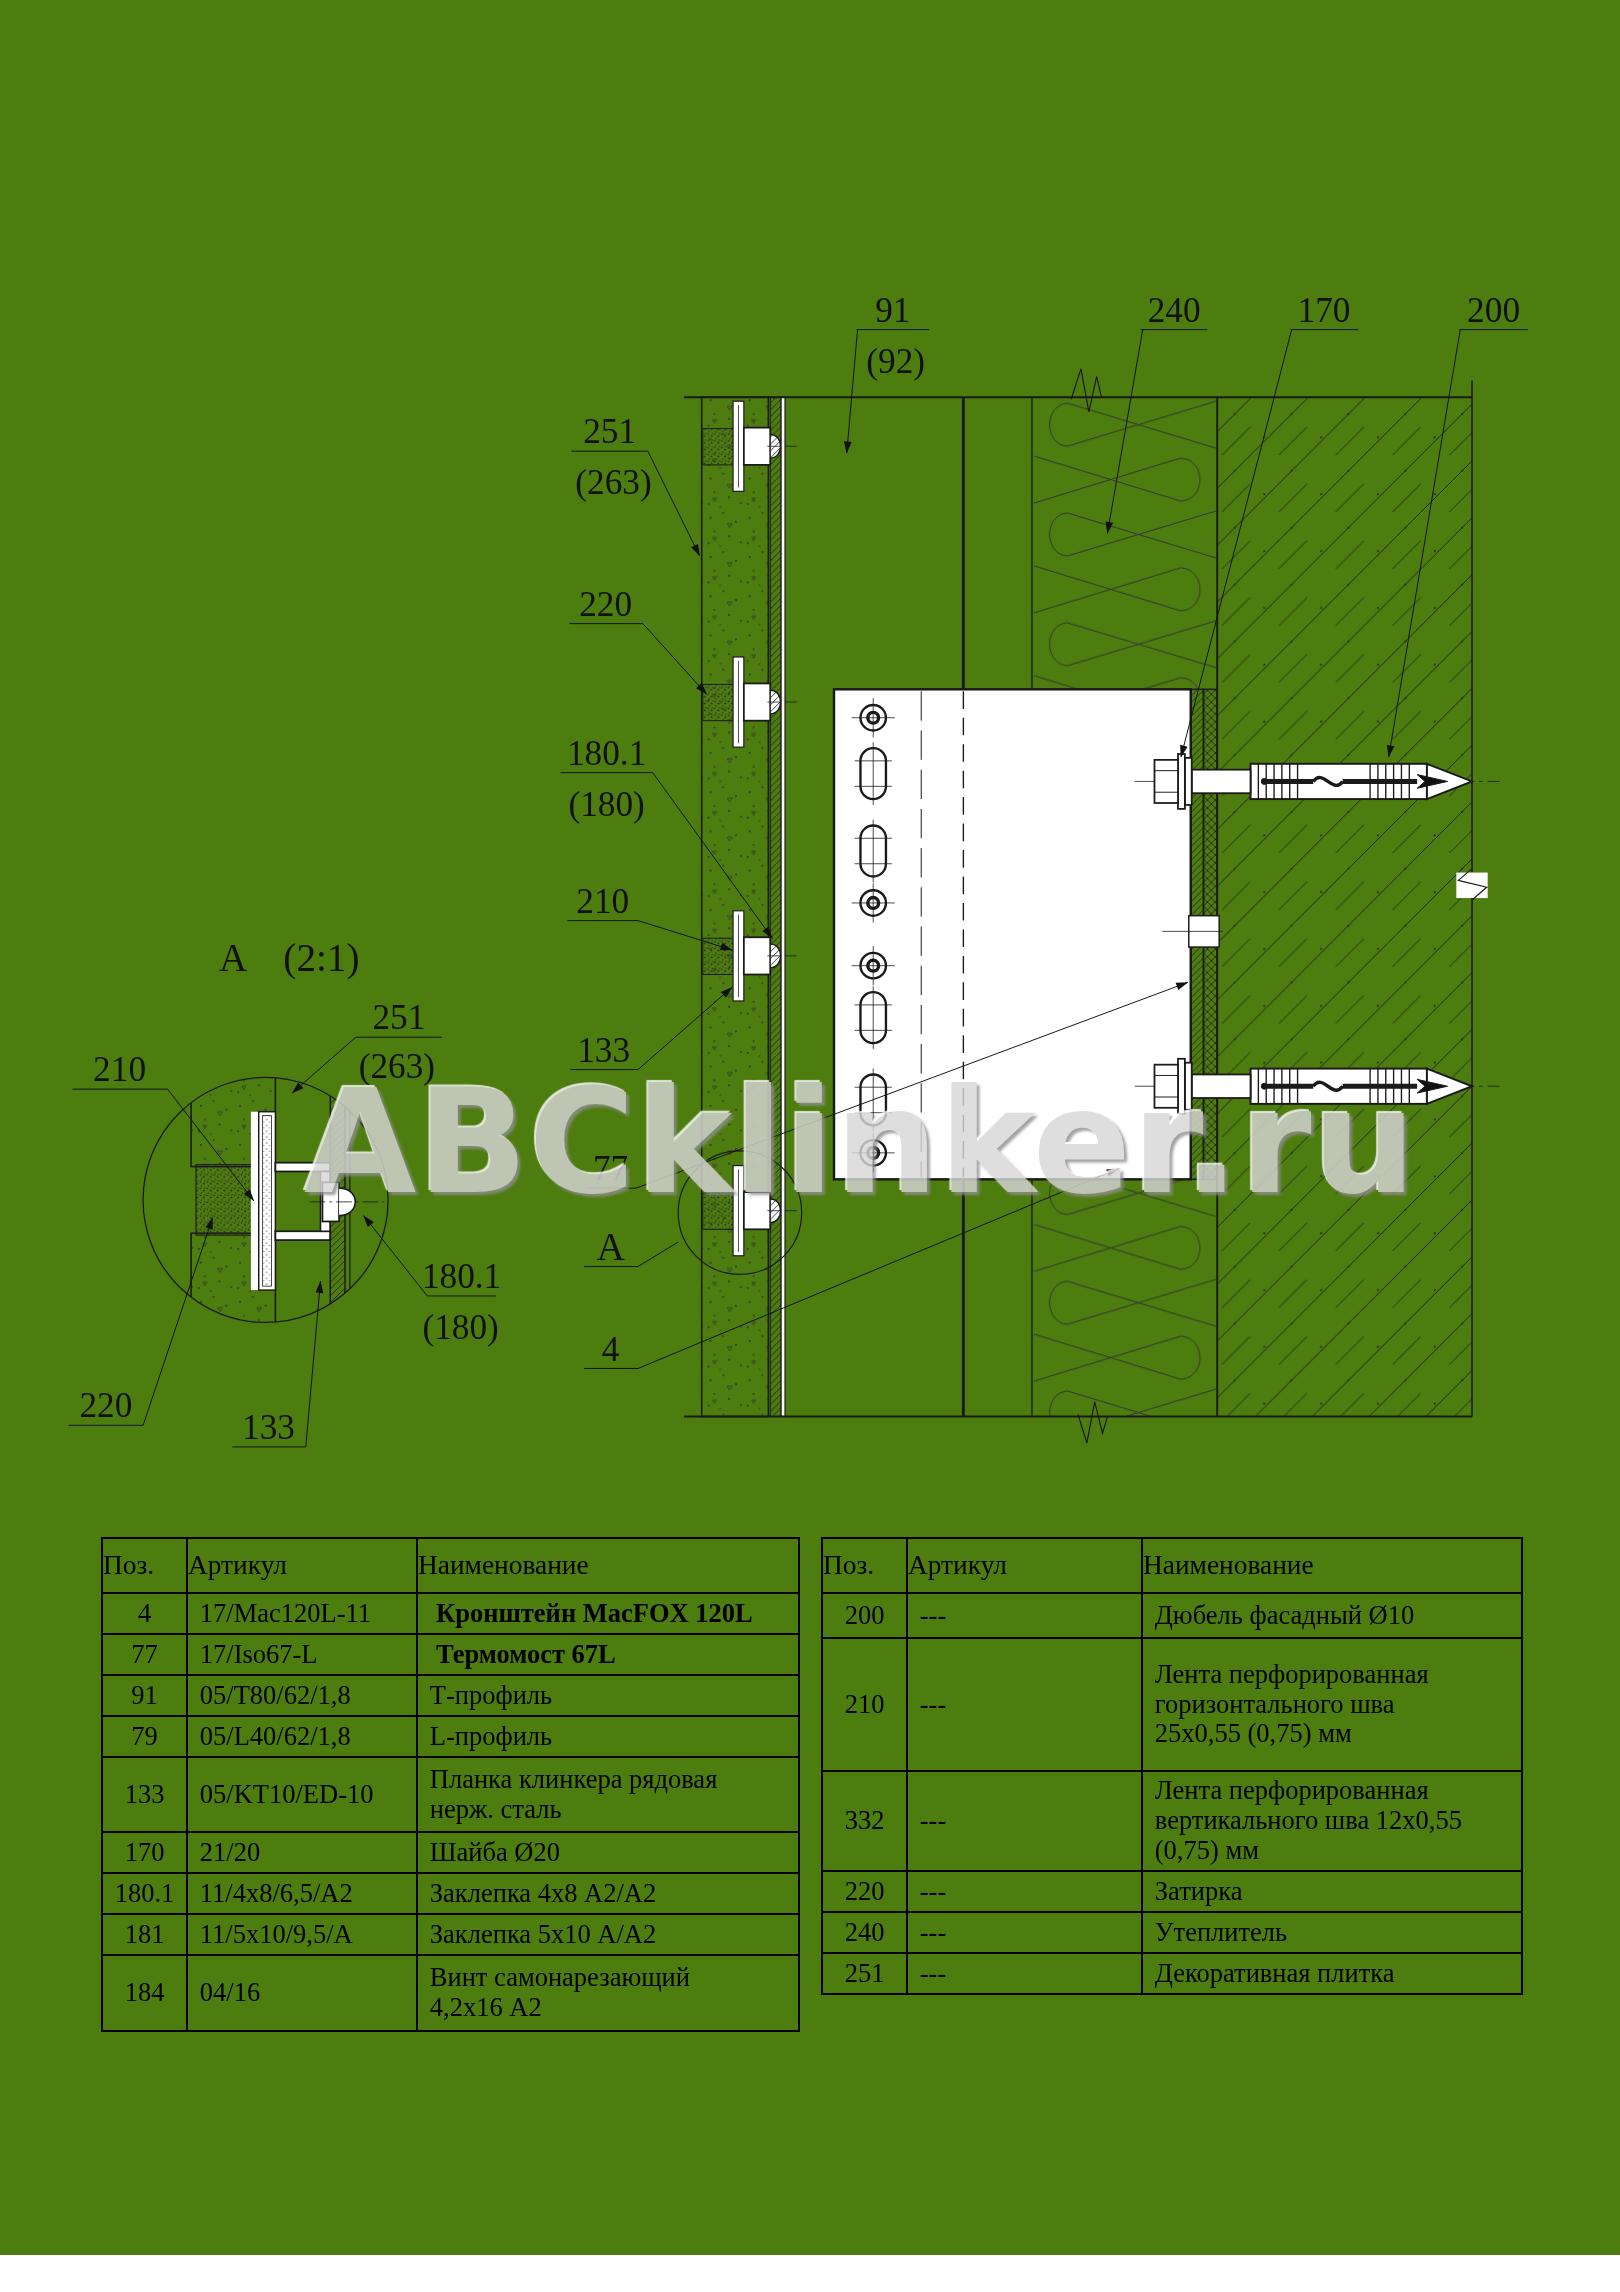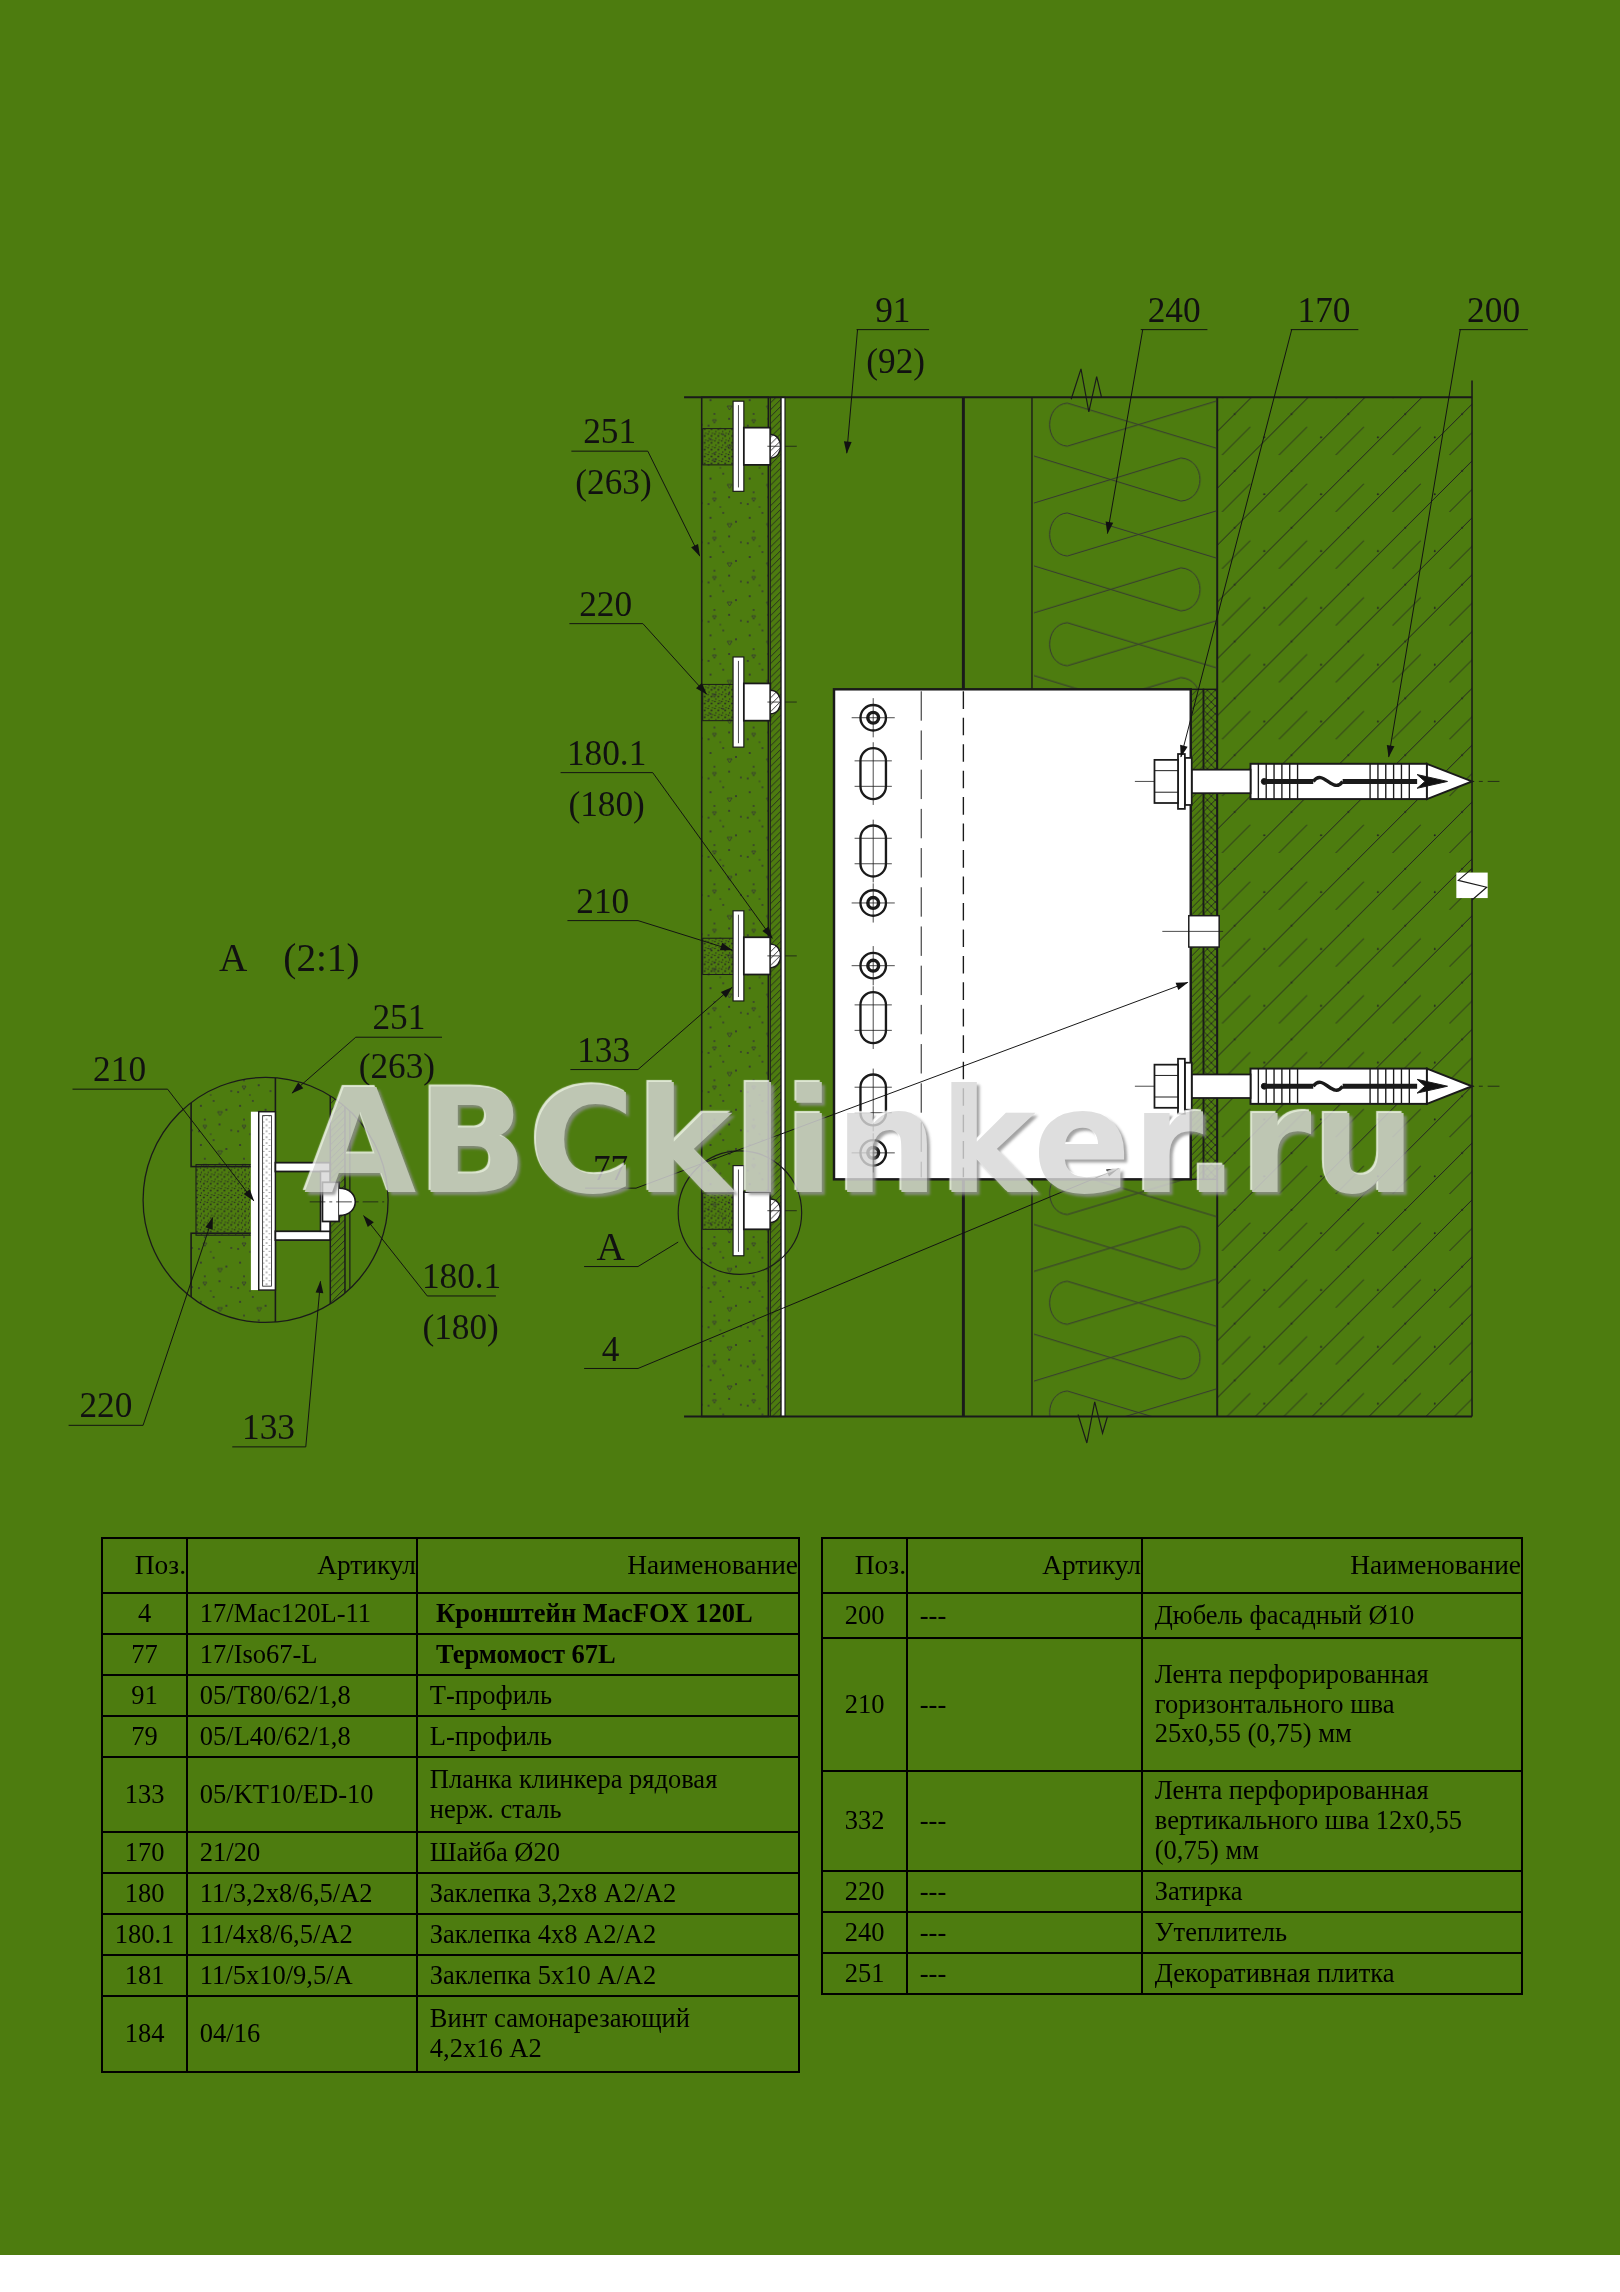--- a/index.html
+++ b/index.html
@@ -10,21 +10,21 @@
   .cal{font-size:36px;}
   .calBig{font-size:40px;}
   .watermark{position:absolute;left:304px;top:1057px;white-space:nowrap;
      font-family:"DejaVu Sans",sans-serif;font-weight:bold;font-size:145px;letter-spacing:1px;
      color:#d7d7d7;opacity:.82;text-shadow:-2px -2px 1px #ffffff,2.9px 2.9px 2.9px #8f8f8f;
      pointer-events:none;}
   table.tbl{position:absolute;border-collapse:collapse;table-layout:fixed;
      font-family:"Liberation Serif",serif;font-size:26.5px;color:#000;}
   table.tbl td{border:2px solid #000;padding:0 0 0 11.8px;vertical-align:middle;line-height:1.12;}
   table.tbl td.pos{text-align:center;padding:0;}
-  table.tbl tr.head td{text-align:right;padding:0;font-size:27.4px;}
+  table.tbl tr.head td{text-align:left;padding:0;font-size:27.4px;}
   table.tbl{border:2.9px solid #000;}
   table.left{left:101px;top:1537px;width:698px;}
   table.right{left:821px;top:1537px;width:701px;}
   tr.hHead td{height:53px;}
   tr.h40 td{height:39px;}
   tr.h44 td{height:43px;}
   tr.h74 td{height:73px;}
   tr.h76 td{height:74px;}
   tr.h100 td{height:98px;}
   tr.h134 td{height:131px;}
@@ -407,25 +407,20 @@
       <div>Планка клинкера рядовая</div>
       <div>нерж. сталь</div>
     </td>
   </tr>
   <tr class="h40">
     <td class="pos">170</td>
     <td>21/20</td>
     <td class="nam">Шайба Ø20</td>
   </tr>
   <tr class="h40">
-    <td class="pos">180</td>
-    <td>11/3,2x8/6,5/A2</td>
-    <td class="nam">Заклепка 3,2x8 А2/А2</td>
-  </tr>
-  <tr class="h40">
     <td class="pos">180.1</td>
     <td>11/4x8/6,5/A2</td>
     <td class="nam">Заклепка 4x8 А2/А2</td>
   </tr>
   <tr class="h40">
     <td class="pos">181</td>
     <td>11/5x10/9,5/A</td>
     <td class="nam">Заклепка 5x10 А/А2</td>
   </tr>
   <tr class="h76">

